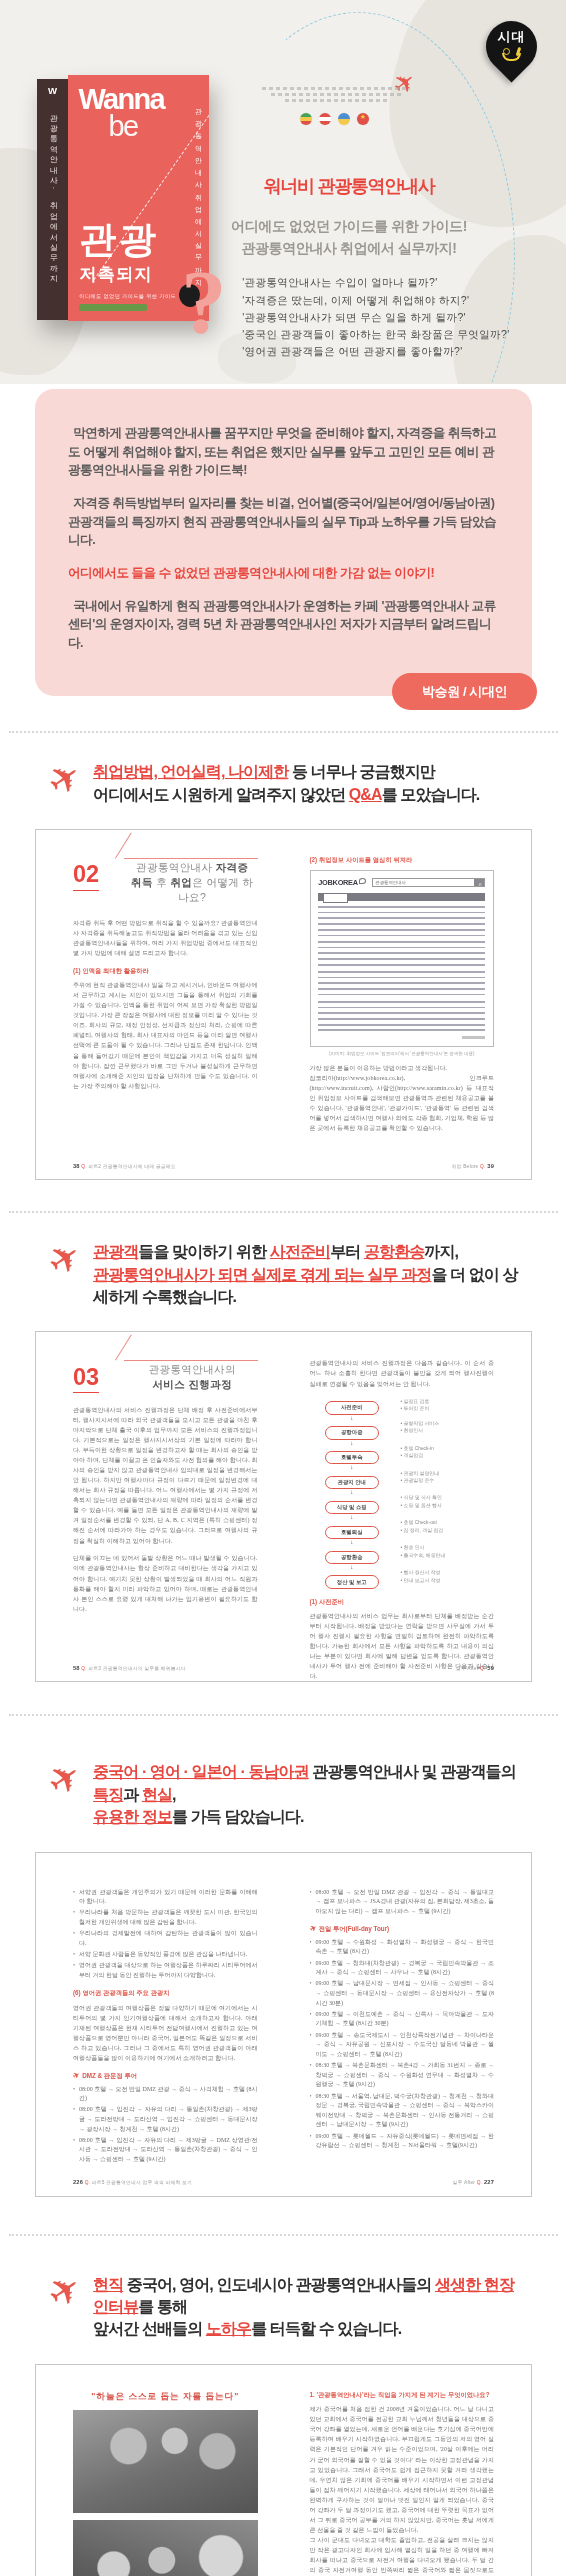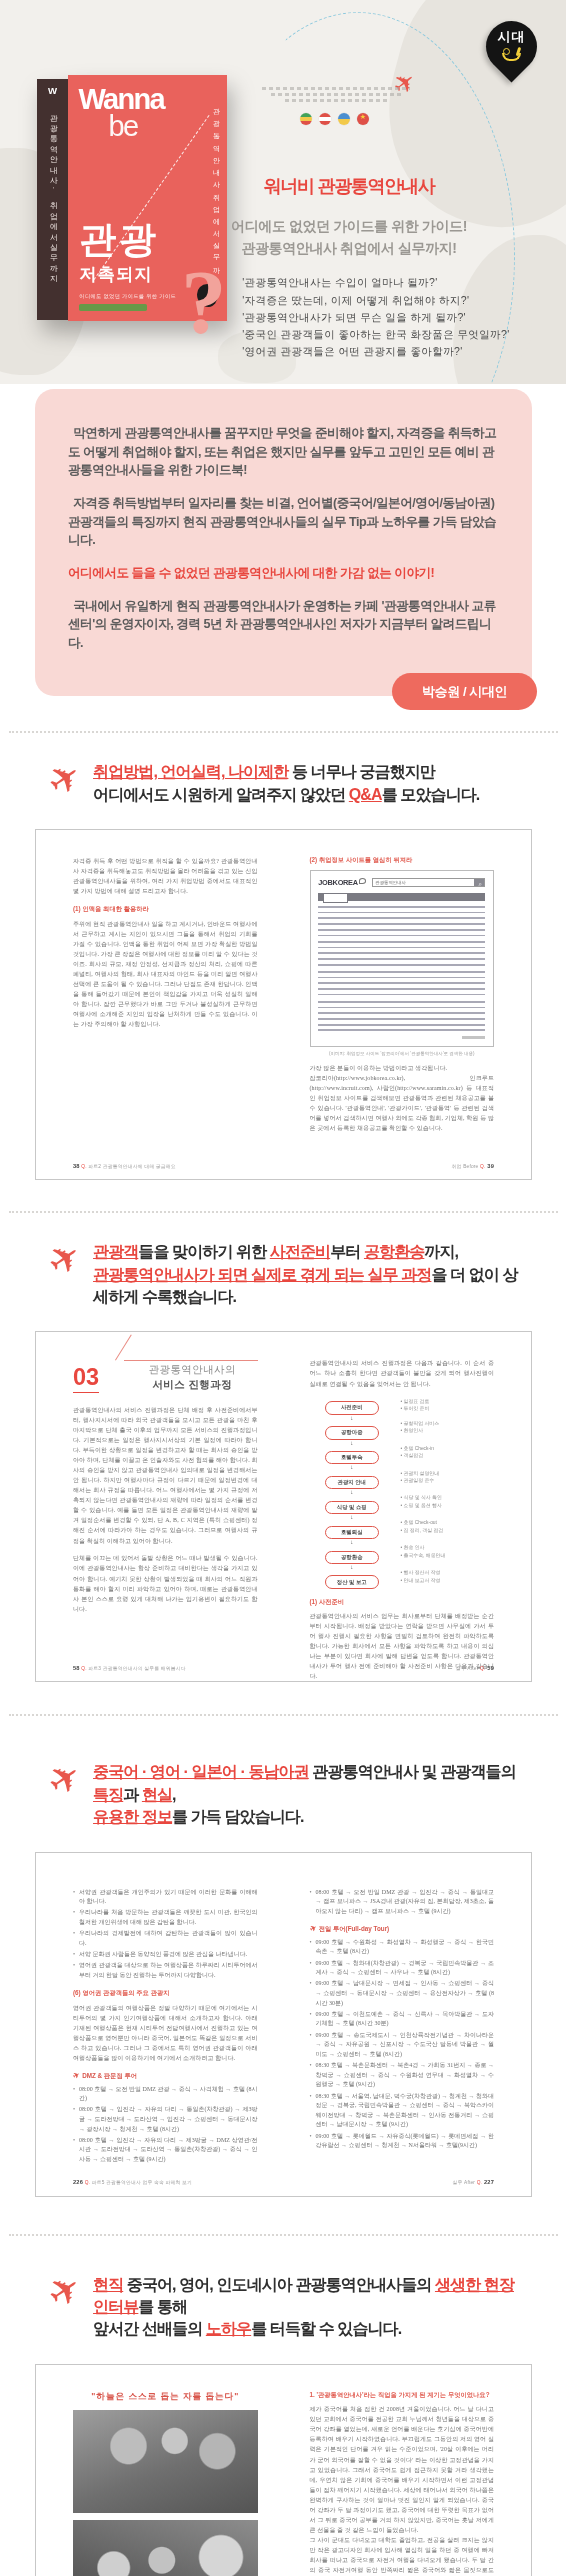--- a/index.html
+++ b/index.html
@@ -24,21 +24,21 @@
   .pin-eyes{display:flex;gap:7px;align-items:center;height:8.7px;margin-top:0.9px;}
   .pin-eyes i{display:block;width:7px;height:7px;border:1.7px solid #f2cf3a;border-radius:50%;}
   .pin-eyes b{display:block;width:2.6px;height:8.7px;background:#f2cf3a;transform:rotate(18deg);border-radius:1.7px;}
   .pin-smile{width:19px;height:7.8px;border:2.6px solid #f2cf3a;border-top:none;border-radius:0 0 19px 19px;margin-top:-2.6px;}
 
   
   .book{position:absolute;left:37px;top:75px;width:173px;height:251px;filter:drop-shadow(5.2px 12.2px 10.5px rgba(0,0,0,.28));}
   .spine{position:absolute;left:0;top:4.4px;width:31px;height:241px;background:#43302f;color:#fff;}
   .spine-w{position:absolute;top:5.2px;left:0;width:31px;text-align:center;font-weight:bold;font-size:9.6px;color:#fff;}
   .spine-txt{position:absolute;top:30px;left:50%;transform:translateX(-50%);writing-mode:vertical-rl;font-size:7.8px;letter-spacing:2.6px;color:#f3e9e6;}
-  .cover{position:absolute;left:31px;top:0;width:159px;height:246px;background:var(--coral);overflow:hidden;}
+  .cover{position:absolute;left:31px;top:0;width:141px;height:246px;background:var(--coral);overflow:hidden;}
   .wanna{position:absolute;left:10.5px;top:10.5px;color:#fff;font-size:29px;font-weight:bold;letter-spacing:-1.7px;line-height:.95;}
   .wanna .be{display:block;padding-left:30px;font-weight:normal;opacity:.95;}
   .cov-dash{position:absolute;left:-17.4px;top:122px;width:201px;border-top:0.9px dashed rgba(255,255,255,.85);transform:rotate(-55deg);}
   .cov-side{position:absolute;right:6.1px;top:28px;writing-mode:vertical-rl;color:#fff;font-size:7px;letter-spacing:5.2px;}
   .gwan{position:absolute;left:11.3px;bottom:56px;color:#fff;font-size:37px;font-weight:800;letter-spacing:2.6px;}
   .tong{position:absolute;left:11.3px;bottom:35px;color:#fff;font-size:17.4px;font-weight:bold;letter-spacing:0.9px;}
   .cov-tag{position:absolute;left:11.3px;bottom:21px;color:rgba(255,255,255,.9);font-size:5.2px;letter-spacing:0.4px;}
   .cov-chip{position:absolute;left:11.3px;bottom:10.5px;width:68px;height:6.1px;background:#5aa046;border-radius:1.7px;opacity:.9;}
   .cov-logo{position:absolute;right:8.7px;bottom:14px;width:21px;height:23.5px;background:#1c1c1c;border-radius:50% 50% 45% 55%/45% 45% 55% 55%;}
 
@@ -225,20 +225,28 @@
 <div class="sec-head">
   <span class="plane">✈</span>
   <div class="sh-text">
     <div class="sh-line"><span class="red">취업방법, 언어실력, 나이제한</span><span> 등 너무나 궁금했지만</span></div>
     <div class="sh-line"><span>어디에서도 시원하게 알려주지 않았던 </span><span class="red">Q&amp;A</span><span>를 모았습니다.</span></div>
   </div>
 </div>
 
 <div class="spread">
   <div class="page">
+    <div class="chap">
+      <div class="chap-num">02</div>
+      <div class="chap-rule"></div>
+      <div class="chap-title">
+        <div><span>관광통역안내사 </span><b>자격증</b></div>
+        <div><b>취득</b><span> 후 </span><b>취업</b><span>은 어떻게 하나요?</span></div>
+      </div>
+    </div>
     <div class="pbody">자격증 취득 후 어떤 방법으로 취직을 할 수 있을까요? 관광통역안내사 자격증을 취득해놓고도 취직방법을 몰라 어려움을 겪고 있는 신입 관광통역안내사들을 위하여, 여러 가지 취업방법 중에서도 대표적인 몇 가지 방법에 대해 설명 드리고자 합니다.</div>
     <div class="psub">(1) 인맥을 최대한 활용하라</div>
     <div class="pbody">주위에 현직 관광통역안내사 일을 하고 계시거나, 인바운드 여행사에서 근무하고 계시는 지인이 있으시면 그들을 통해서 취업의 기회를 가질 수 있습니다. 인맥을 통한 취업이 어찌 보면 가장 확실한 방법일 것입니다. 가장 큰 장점은 여행사에 대한 정보를 미리 알 수 있다는 것이죠. 회사의 규모, 재정 안정성, 선지급과 정산의 처리, 쇼핑에 따른 페널티, 여행사의 형태, 회사 대표자의 마인드 등을 미리 알면 여행사 선택에 큰 도움이 될 수 있습니다. 그러나 단점도 존재 한답니다. 인맥을 통해 들어갔기 때문에 본인이 책임감을 가지고 더욱 성실히 일해야 합니다. 잠깐 근무했다가 바로 그만 두거나 불성실하게 근무하면 여행사에 소개해준 지인의 입장을 난처하게 만들 수도 있습니다. 이는 가장 주의해야 할 사항입니다.</div>
     <div class="pfoot pf-l"><b>38</b> <span class="q">Q.</span><span> 파트2 관광통역안내사에 대해 궁금해요</span></div>
   </div>
   <div class="page pr">
     <div class="psub" style="margin-top:0">(2) 취업정보 사이트를 열심히 뒤져라</div>
     <div class="shot">
       <div class="shot-top">
         <span class="shot-logo">JOBKOREA</span>

